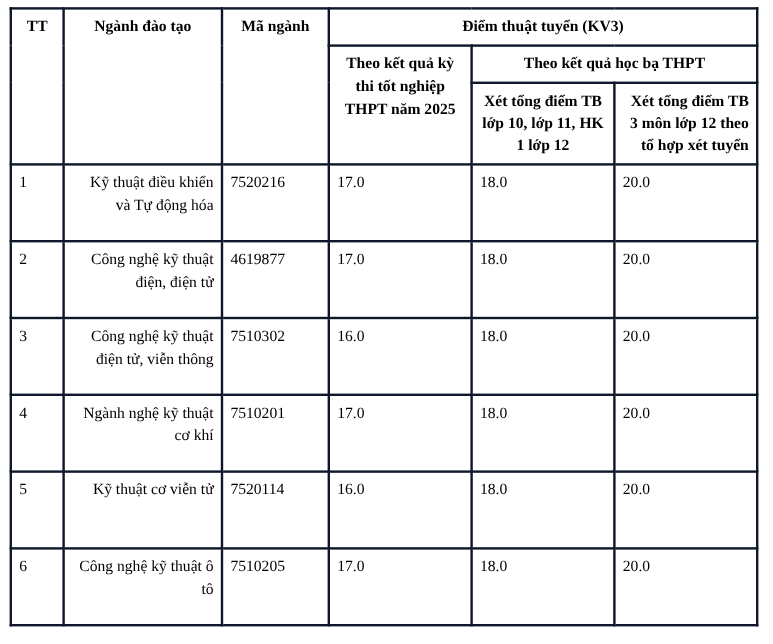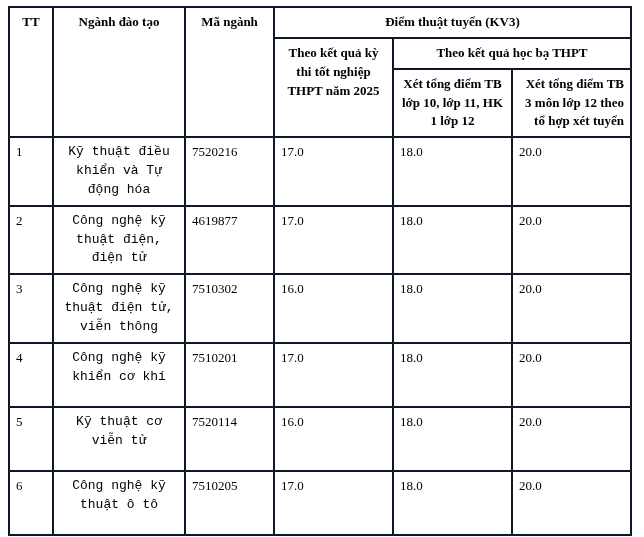--- a/index.html
+++ b/index.html
@@ -43,22 +43,21 @@
   .col-code { width: 75px; }
   .col-exam { width: 148px; }
   .col-hb1 { width: 120px; }
   .col-hb2 { width: 133px; text-align: right; }
 
   td.cell-tt {
     text-align: left;
     font-size: 13px;
   }
   td.cell-name {
-    text-align: center;
-    font-family: Liberation Mono, monospace;
+    text-align: right;
   }
   td.cell-code {
     text-align: left;
     font-family: Liberation Serif, serif;
   }
   td.cell-score {
   }
   tbody tr {
     height: 64px;
   }
@@ -107,21 +106,21 @@
       <tr>
         <td class="cell-tt">3</td>
         <td class="cell-name">Công nghệ kỹ thuật điện tử, viễn thông</td>
         <td class="cell-code">7510302</td>
         <td class="cell-score">16.0</td>
         <td class="cell-score">18.0</td>
         <td class="cell-score">20.0</td>
       </tr>
       <tr>
         <td class="cell-tt">4</td>
-        <td class="cell-name">Công nghệ kỹ khiển cơ khí</td>
+        <td class="cell-name">Ngành nghệ kỹ thuật cơ khí</td>
         <td class="cell-code">7510201</td>
         <td class="cell-score">17.0</td>
         <td class="cell-score">18.0</td>
         <td class="cell-score">20.0</td>
       </tr>
       <tr>
         <td class="cell-tt">5</td>
         <td class="cell-name">Kỹ thuật cơ viễn tử</td>
         <td class="cell-code">7520114</td>
         <td class="cell-score">16.0</td>

